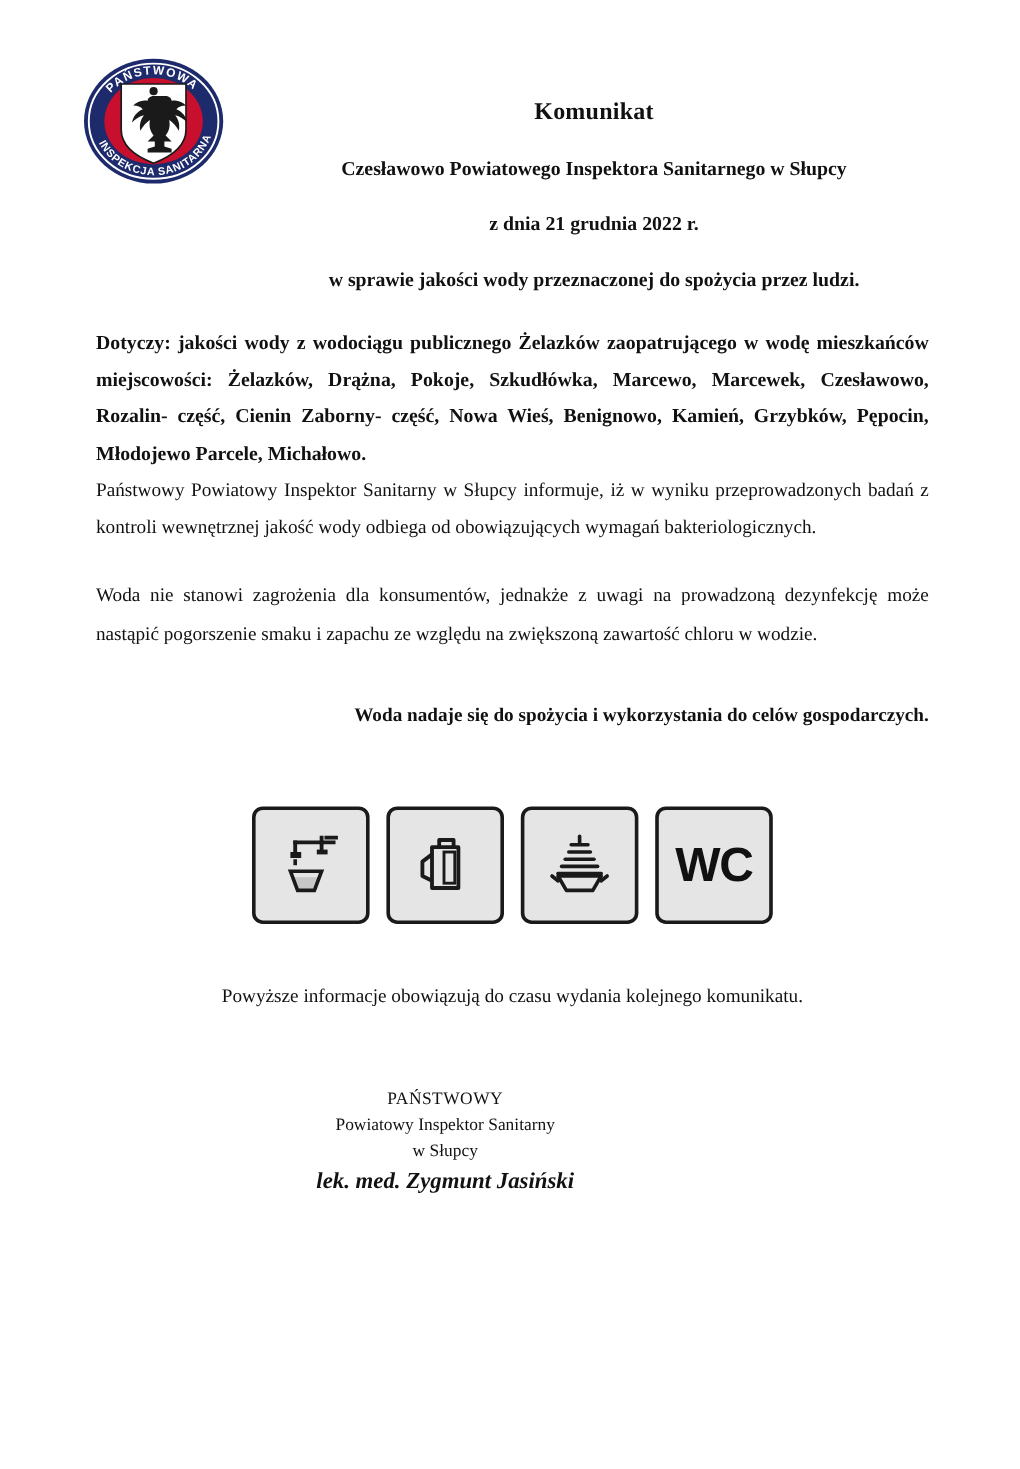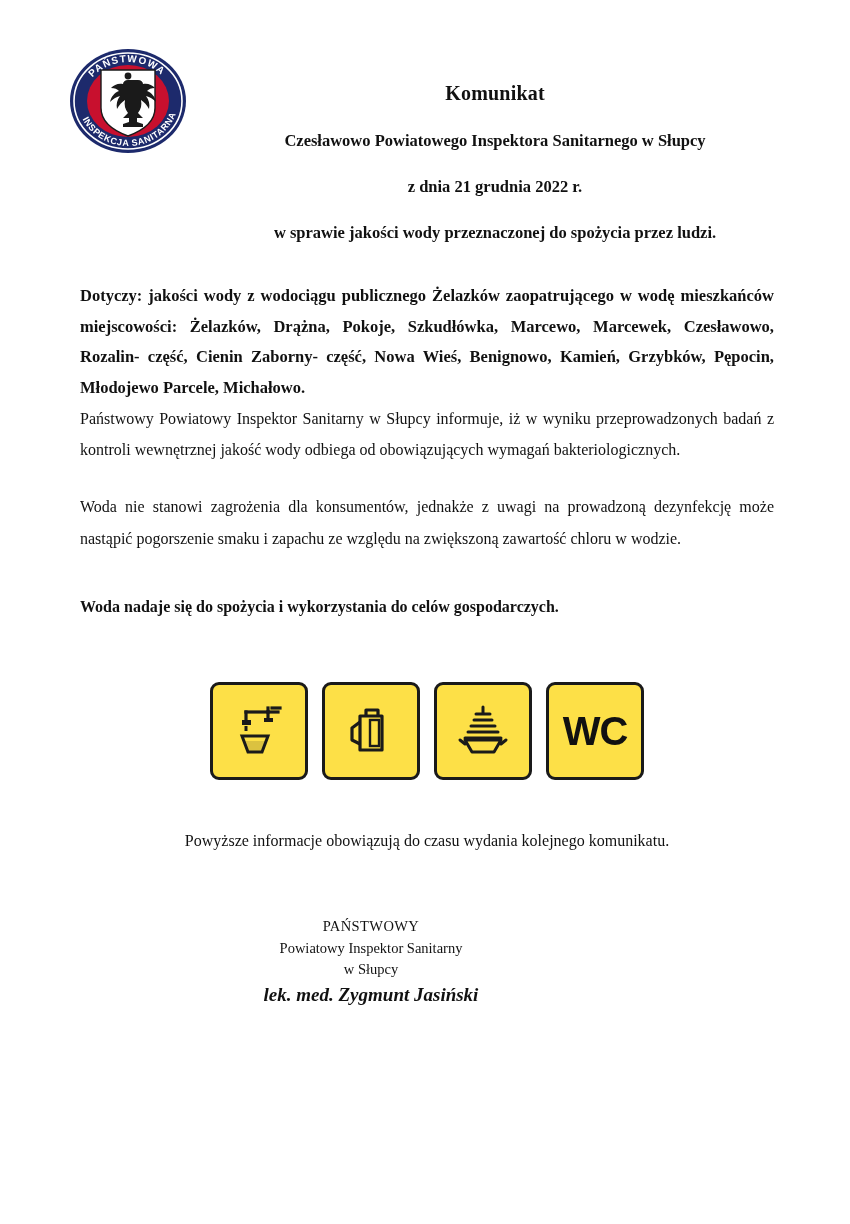--- a/index.html
+++ b/index.html
@@ -56,21 +56,21 @@
     margin-top: 26px;
   }
   .doc-subject {
     font-size: 16.5px;
     font-weight: bold;
     margin-top: 26px;
   }
 
   
   .content {
-    margin-top: 38px;
+    margin-top: 28px;
     padding-left: 22px;
     padding-right: 18px;
   }
   p.just {
     text-align: justify;
     text-justify: inter-word;
     margin: 0;
   }
   .bold-para {
     font-size: 16.5px;
@@ -81,40 +81,40 @@
   .para {
     font-size: 16px;
     line-height: 1.95;
     margin-top: 40px;
   }
   .para + .para { margin-top: 26px; }
 
   .highlight {
     font-size: 16px;
     font-weight: bold;
-    text-align: left;
+    text-align: right;
     margin-top: 44px;
   }
 
   
   .picto-row {
     margin-top: 66px;
     display: flex;
     justify-content: center;
     gap: 14px;
   }
   .picto {
     width: 92px;
     height: 92px;
     border: 3px solid #1a1a1a;
     border-radius: 9px;
     display: flex;
     align-items: center;
     justify-content: center;
-    background: #fde047;
+    background: #e5e5e5;
   }
   .picto svg { display: block; }
   .wc-text {
     font-family: "Liberation Sans", sans-serif;
     font-weight: bold;
     font-size: 40px;
     letter-spacing: -1px;
     line-height: 1;
   }
 

